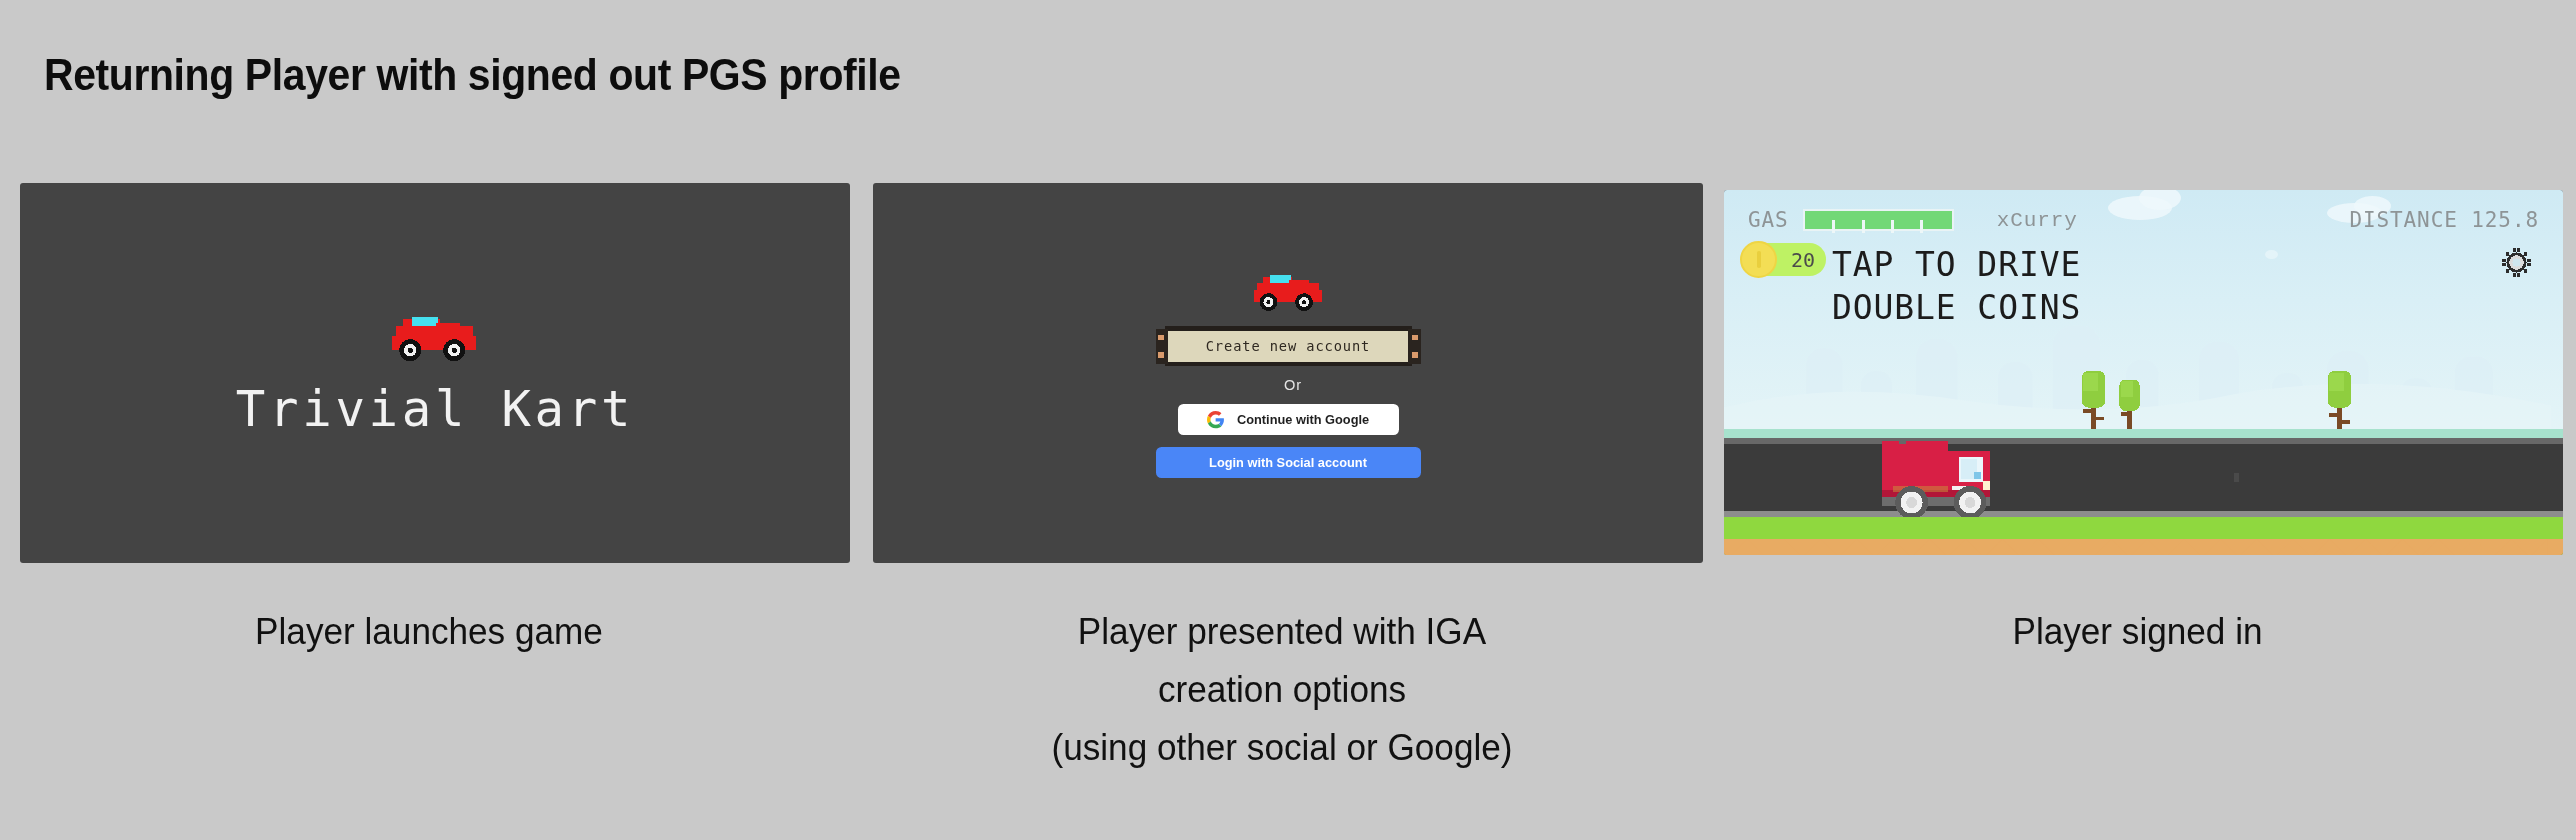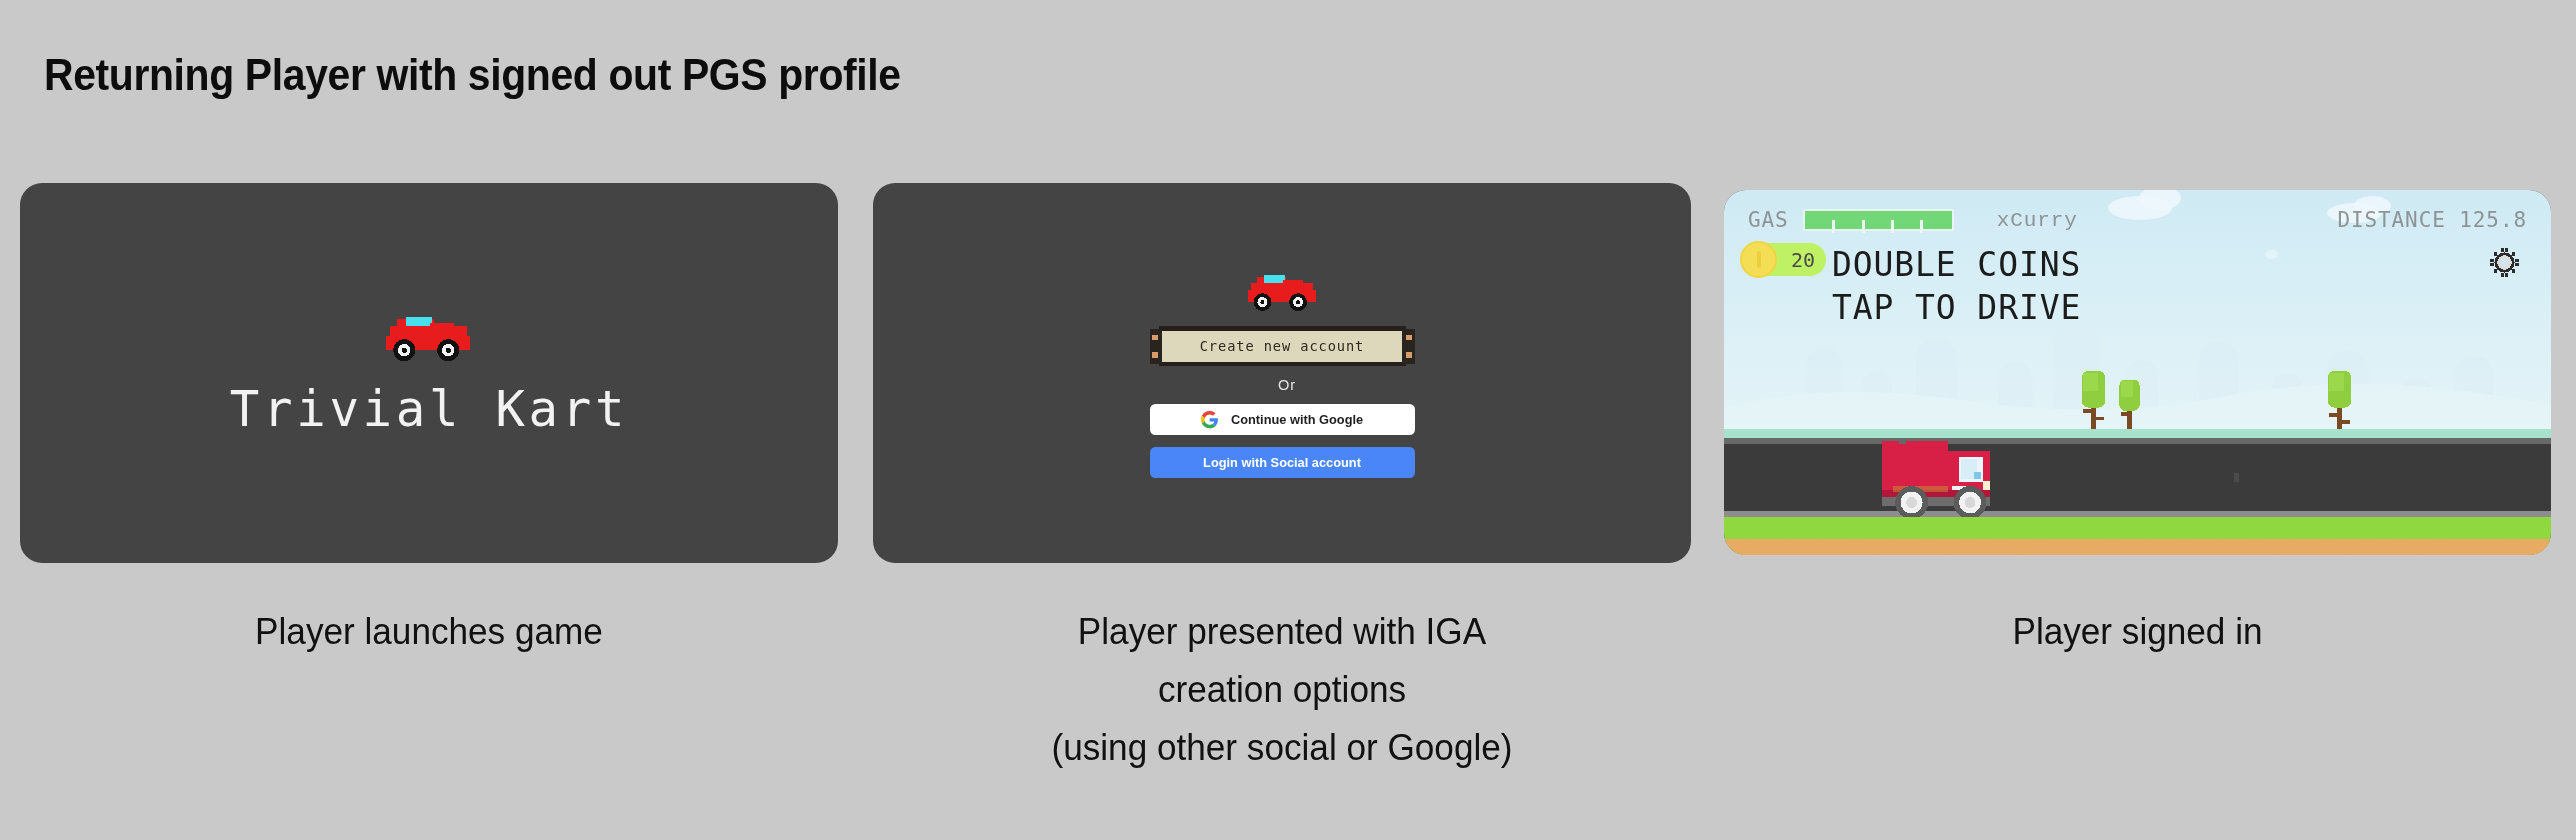--- a/index.html
+++ b/index.html
@@ -13,22 +13,23 @@
   .page-title{
     position:absolute;left:44px;top:50px;
     font-size:44px;font-weight:bold;color:#0d0d0d;
     letter-spacing:-0.4px;
     transform:scaleX(0.93);transform-origin:left center;
     white-space:nowrap;
   }
 
   
   .panel{
-    position:absolute;border-radius:22px;overflow:hidden;
+    position:absolute;border-radius:3px;overflow:hidden;
     background:#444444;
+    padding-left:12px;
   }
   #panel-1{left:20px;top:183px;width:818px;height:380px;}
   #panel-2{left:873px;top:183px;width:818px;height:380px;}
   #panel-3{left:1724px;top:190px;width:827px;height:365px;}
 
   .caption{
     position:absolute;text-align:center;color:#111;
     font-size:37px;line-height:58px;
     transform:scaleX(0.95);
     white-space:pre-line;
@@ -90,21 +91,21 @@
   .banner .cap.r .stud.b{right:2.7px;top:23px;}
   .banner .btxt{
     position:relative;z-index:3;color:#2e2821;font-size:13.7px;letter-spacing:0.9px;
     font-family:"DejaVu Sans Mono", monospace;
   }
   .or-text{
     color:#e4e4e4;font-size:14.6px;margin:11px 0 11px 10px;letter-spacing:0.9px;
     font-family:Liberation Sans, sans-serif;
   }
   .btn-google{
-    width:265px;height:31px;background:#ffffff;border-radius:5.5px;
+    width:221px;height:31px;background:#ffffff;border-radius:5.5px;
     display:flex;align-items:center;justify-content:center;gap:12.8px;
     font-size:12.8px;font-weight:bold;color:#1f1f1f;
   }
   .btn-social{
     width:265px;height:31px;background:#4a86f7;border-radius:5.5px;
     display:flex;align-items:center;justify-content:center;
     font-size:12.8px;font-weight:bold;color:#ffffff;margin-top:12px;
   }
   .g-logo{width:17.3px;height:17.3px;flex:0 0 17.3px;}
 
@@ -314,22 +315,22 @@
     <span class="hud-name">xCurry</span>
     <span class="hud-distance">DISTANCE 125.8</span>
   </div>
 
   <div class="coin-pill">
     <span class="num">20</span>
   </div>
   <div class="coin"></div>
 
   <div class="tagline">
+    <div>TAP TO DRIVE</div>
     <div>DOUBLE COINS</div>
-    <div>TAP TO DRIVE</div>
   </div>
 
   <div class="gear">
     <svg viewBox="0 0 34 34" shape-rendering="crispEdges">
       <g fill="#2c2c2c">
         <rect x="13" y="1" width="3" height="5"></rect>
           <rect x="18" y="1" width="3" height="5"></rect>
         <rect x="13" y="28" width="3" height="5"></rect>
           <rect x="18" y="28" width="3" height="5"></rect>
         <rect x="1" y="13" width="5" height="3"></rect>

